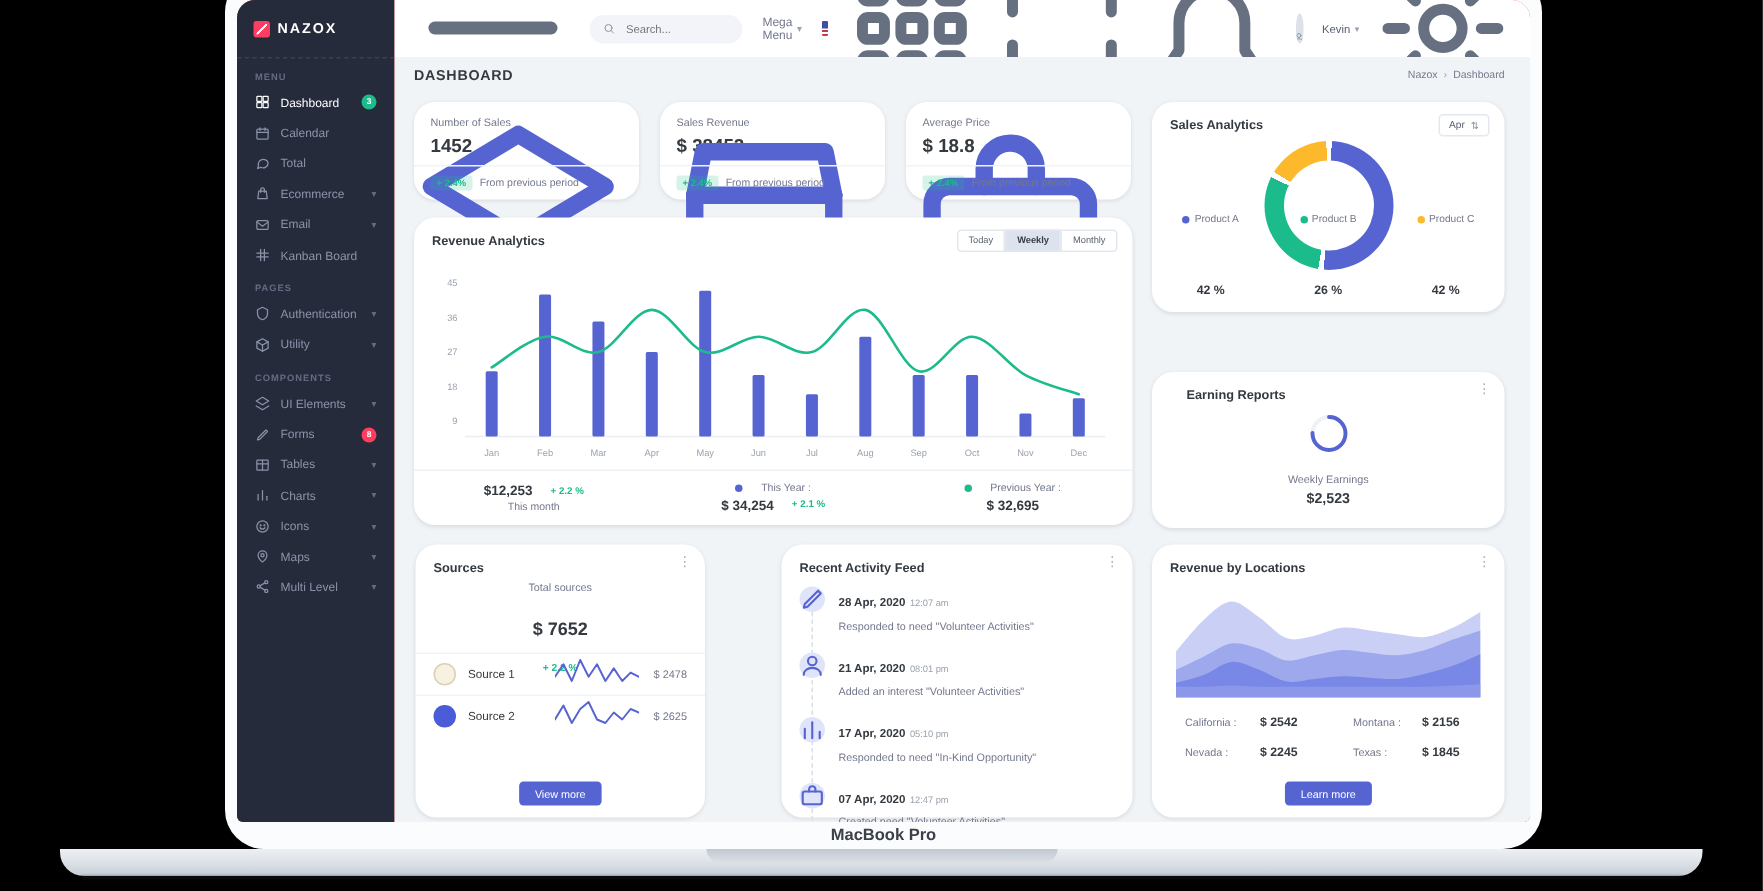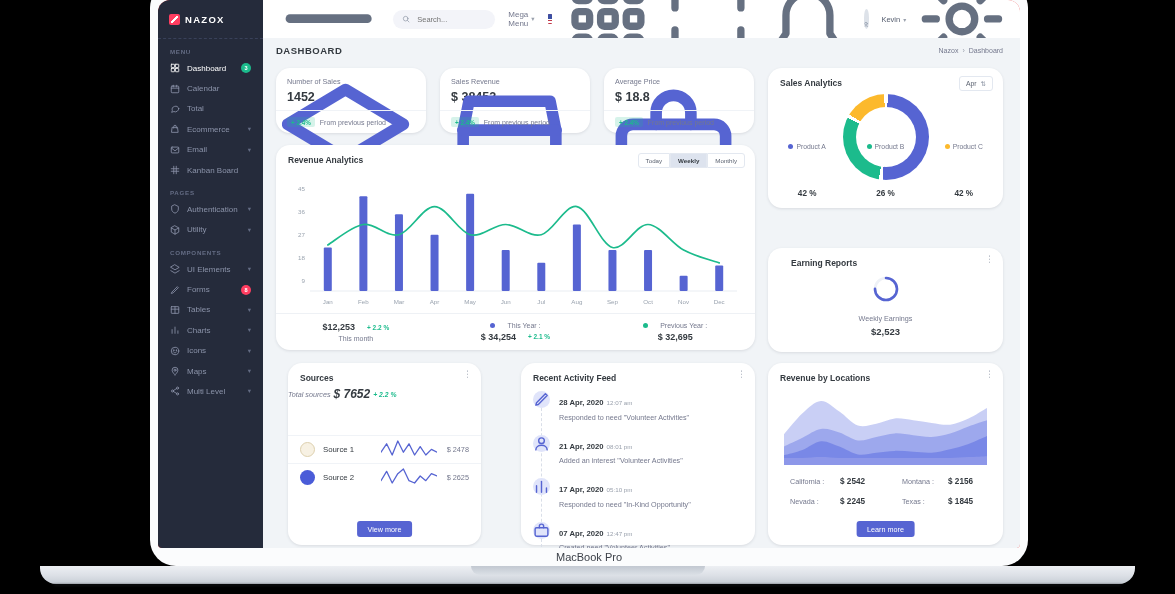--- a/index.html
+++ b/index.html
@@ -4,21 +4,21 @@
 <style>
   html,body{margin:0;padding:0;background:#000;}
   .stage{position:relative;width:1175px;height:594px;background:#000;overflow:hidden;
          font-family:"Liberation Sans",sans-serif;-webkit-font-smoothing:antialiased;}
   
   .screen{position:absolute;left:150px;top:-18px;width:878px;height:584px;background:#fbfcfd;
           border-radius:26px;box-shadow:0 4px 14px rgba(0,0,0,.6);}
   .screen-content{position:absolute;left:8px;top:18px;width:862px;height:548px;overflow:hidden;
           border-radius:12px 12px 4px 4px;background:#ef4444;}
   .chin{position:absolute;left:0;right:0;bottom:0;height:18px;display:flex;align-items:center;justify-content:center;}
-  .chin span{font-size:11px;color:#3c4149;font-weight:400;}
+  .chin span{font-size:11px;color:#3c4149;font-weight:700;}
   .base{position:absolute;left:40px;top:566px;width:1095px;height:18px;border-radius:0 0 16px 16px;
         background:linear-gradient(180deg,#edeff3 0%,#dde1e7 50%,#c7cdd5 100%);}
   .base::after{content:'';position:absolute;left:14px;right:14px;bottom:-2px;height:2px;border-radius:2px;
         background:rgba(25,28,33,.55);filter:blur(1px);}
   .notch{position:absolute;left:50%;transform:translateX(-50%);top:0;width:234px;height:9px;
         background:linear-gradient(180deg,#c2c8d1,#dbe0e6);border-radius:0 0 10px 10px;}
   
   .sidebar{position:absolute;left:0;top:0;width:105px;height:548px;background:#252b3b;}
   .logo{height:38px;display:flex;align-items:center;gap:5px;padding:0 11px;border-bottom:1px dashed #39415a;}
   .logo-mark{width:11px;height:11px;background:#ff3d60;border-radius:2px;position:relative;flex:0 0 auto;}
@@ -107,22 +107,22 @@
   .sa-leg-top{display:flex;align-items:center;gap:3px;font-size:6.8px;color:#74788d;}
   .sa-dot{width:5px;height:5px;border-radius:50%;}
   .sa-pct{font-size:8.2px;font-weight:bold;color:#343a40;margin-top:36px;}
   
   .earn-card{left:505px;top:210px;width:235px;height:104px;}
   .earn-row{position:absolute;left:0;right:0;top:26px;display:flex;}
   .earn-col{flex:1;display:flex;flex-direction:column;align-items:center;}
   .earn-label{font-size:7.2px;color:#74788d;margin-top:6px;}
   .earn-value{font-size:9.5px;font-weight:bold;color:#343a40;margin-top:3px;}
   
-  .src-card{left:25px;top:325px;width:193px;height:182px;}
-  .src-total{position:absolute;left:0;right:0;top:24px;display:flex;flex-direction:row;align-items:center;gap:3px;font-style:italic;}
+  .src-card{left:14px;top:325px;width:193px;height:182px;}
+  .src-total{position:absolute;left:0;right:0;top:24px;display:flex;flex-direction:column;align-items:center;gap:16px;}
   .src-total-label{font-size:7.2px;color:#74788d;}
   .src-total-value{font-size:12px;font-weight:bold;color:#343a40;}
   .src-total-chg{font-size:6.8px;color:#1cbb8c;font-weight:bold;}
   .src-rows{position:absolute;left:0;right:0;top:72px;}
   .src-row{display:flex;align-items:center;gap:8px;height:27px;padding:0 12px;border-top:1px solid #f0f3f7;cursor:pointer;}
   .src-ico{width:15px;height:15px;border-radius:50%;flex:0 0 auto;}
   .src-ico.c1{background:#f7f1e3;border:1.5px solid #ddd0ae;box-sizing:border-box;}
   .src-ico.c2{background:#4a5cd8;}
   .src-ico.c3{background:#fcb92c;}
   .src-name{font-size:7.8px;color:#343a40;width:50px;}

